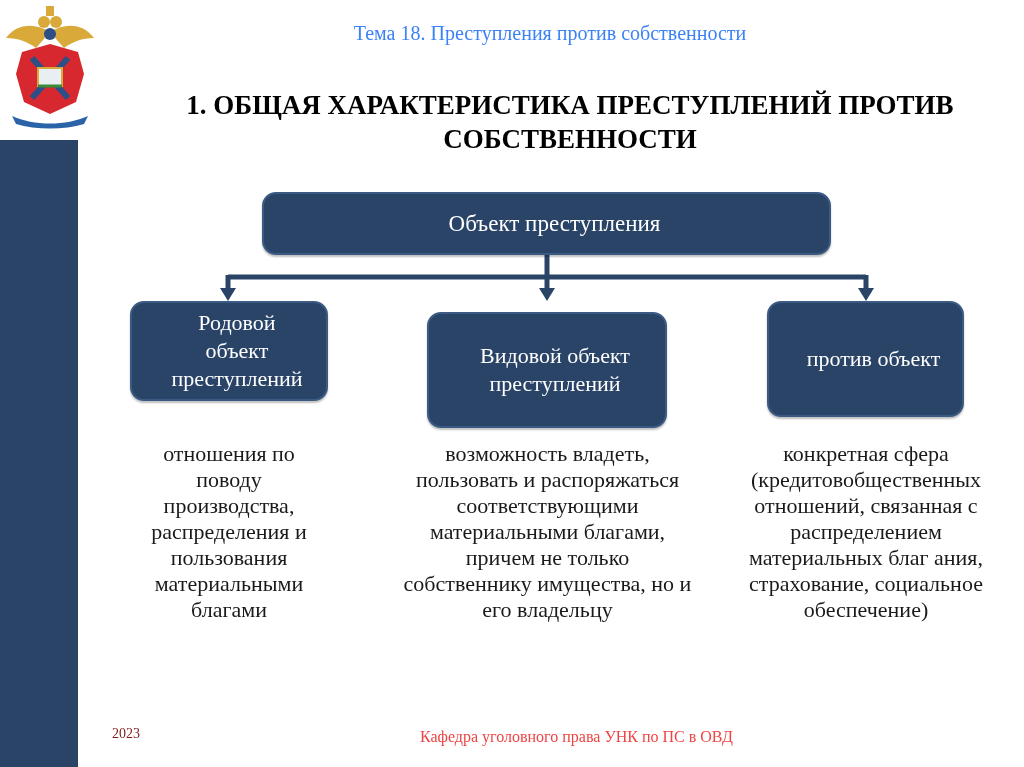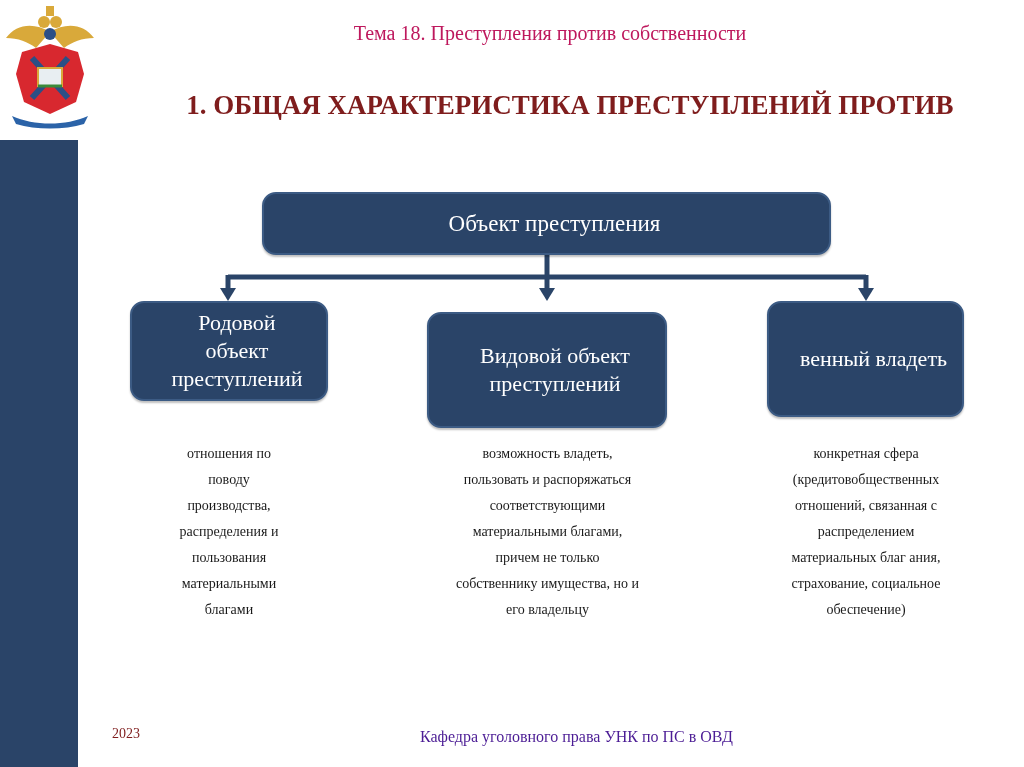--- a/index.html
+++ b/index.html
@@ -1,36 +1,36 @@
 <!DOCTYPE html>
 <html><head>
 <meta charset="utf-8">
 <style>
   html, body { margin:0; padding:0; }
   body { width:1024px; height:767px; background:#ffffff; position:relative; overflow:hidden;
          font-family:"Liberation Serif", "DejaVu Serif", serif; }
   .sidebar { position:absolute; left:0; top:140px; width:78px; height:627px; background:#2a4468; }
   .emblem { position:absolute; left:4px; top:2px; width:92px; height:128px; }
-  .topic { position:absolute; left:300px; top:22px; width:500px; text-align:center; font-size:20px; color:#be185d; }
+  .topic { position:absolute; left:300px; top:22px; width:500px; text-align:center; font-size:20px; color:#3b82f6; }
   .title { position:absolute; left:120px; top:88px; width:900px; text-align:center; font-size:27px; font-weight:bold;
-           color:#7f1d1d; line-height:34px; }
+           color:#000000; line-height:34px; }
   .box { position:absolute; background:#2a4468; border:2px solid #3c5b84; border-radius:14px; color:#ffffff;
          display:flex; align-items:center; justify-content:center; text-align:center; font-size:22px; line-height:28px;
          box-shadow:0 2px 2px rgba(0,0,0,0.25); box-sizing:border-box;padding-left:16px; }
   .root { left:262px; top:192px; width:569px; height:63px; font-size:23px; }
   .b1 { left:130px; top:301px; width:198px; height:100px; }
   .b2 { left:427px; top:312px; width:240px; height:116px; }
   .b3 { left:767px; top:301px; width:197px; height:116px; }
-  .desc { position:absolute; text-align:center; font-size:14px; line-height:26px; color:#1a1a1a; }
+  .desc { position:absolute; text-align:center; font-size:22px; line-height:26px; color:#1a1a1a; }
   .d1 { left:130px; top:441px; width:198px; }
   .d2 { left:380px; top:441px; width:335px; }
   .d3 { left:735px; top:441px; width:262px; }
   .connectors { position:absolute; left:0; top:0; width:1024px; height:767px; pointer-events:none; }
   .year { position:absolute; left:112px; top:726px; font-size:14px; color:#7f1d1d; }
-  .dept { position:absolute; left:420px; top:728px; font-size:16px; color:#4c1d95; }
+  .dept { position:absolute; left:420px; top:728px; font-size:16px; color:#ef4444; }
 </style>
 </head>
 <body>
 
 <div class="sidebar"></div>
 
 <svg class="emblem" viewBox="0 0 92 128">
 
   <path d="M46 30 C30 20 12 22 2 36 C14 36 24 40 32 46 Z" fill="#d9a93a"></path>
   <path d="M46 30 C62 20 80 22 90 36 C78 36 68 40 60 46 Z" fill="#d9a93a"></path>
@@ -44,20 +44,21 @@
   <rect x="34" y="66" width="24" height="18" fill="#e8eef2" stroke="#d9a93a" stroke-width="2"></rect>
   <path d="M34 84 L58 84" stroke="#3a8a3a" stroke-width="3"></path>
 
   <path d="M8 114 C30 124 62 124 84 114 L80 122 C60 128 32 128 12 122 Z" fill="#2b63a8"></path>
 </svg>
 
 <div class="topic">Тема 18. Преступления против собственности</div>
 
 <div class="title">
   <div>1. ОБЩАЯ ХАРАКТЕРИСТИКА ПРЕСТУПЛЕНИЙ ПРОТИВ</div>
+  <div>СОБСТВЕННОСТИ</div>
 </div>
 
 <svg class="connectors">
   <g stroke="#2a4468" stroke-width="5" fill="none">
     <line x1="547" y1="255" x2="547" y2="290"></line>
     <line x1="228" y1="277" x2="866" y2="277"></line>
     <line x1="228" y1="275" x2="228" y2="290"></line>
     <line x1="866" y1="275" x2="866" y2="290"></line>
   </g>
   <g fill="#2a4468">
@@ -81,21 +82,21 @@
 
 <div class="box b2">
   <div>
     <div>Видовой объект</div>
     <div>преступлений</div>
   </div>
 </div>
 
 <div class="box b3">
   <div>
-    <div>венный владеть</div>
+    <div>против объект</div>
   </div>
 </div>
 
 <div class="desc d1">
   <div>отношения по</div>
   <div>поводу</div>
   <div>производства,</div>
   <div>распределения и</div>
   <div>пользования</div>
   <div>материальными</div>

